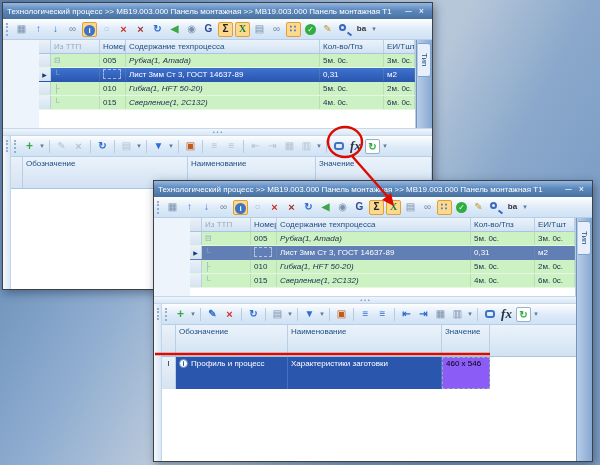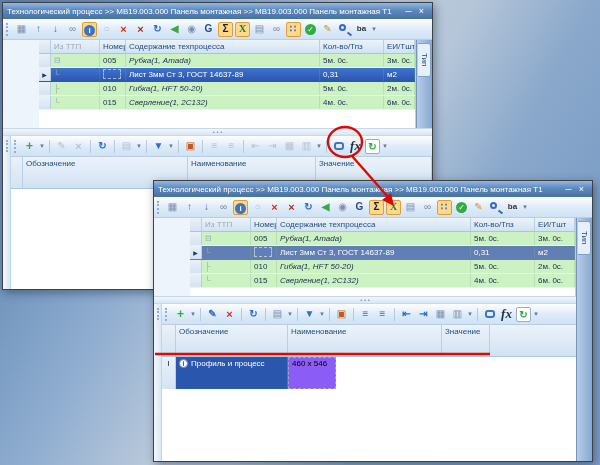--- a/index.html
+++ b/index.html
@@ -393,20 +393,21 @@
         <div class="grid-header prow">
           <span class="p-rowhdr"></span>
           <span class="gh p-c1">Обозначение</span>
           <span class="gh p-c2">Наименование</span>
           <span class="gh p-c3">Значение</span>
           <span class="p-fill"></span>
         </div>
         <div class="prow">
           <span class="p-rowhdr">I</span>
           <span class="pc p-c1 bluecell"><span class="info-badge">i</span><span>Профиль и процесс</span></span>
+          <span class="pc p-c2 bluecell">Характеристики заготовки</span>
           <span class="pc p-c3 val-cell">460 х 546</span>
           <span class="p-fill"></span>
         </div>
         <div class="white-fill"></div>
       </div>
     </div>
   </div>
 </div>
 
 <svg class="annot" width="600" height="465">

